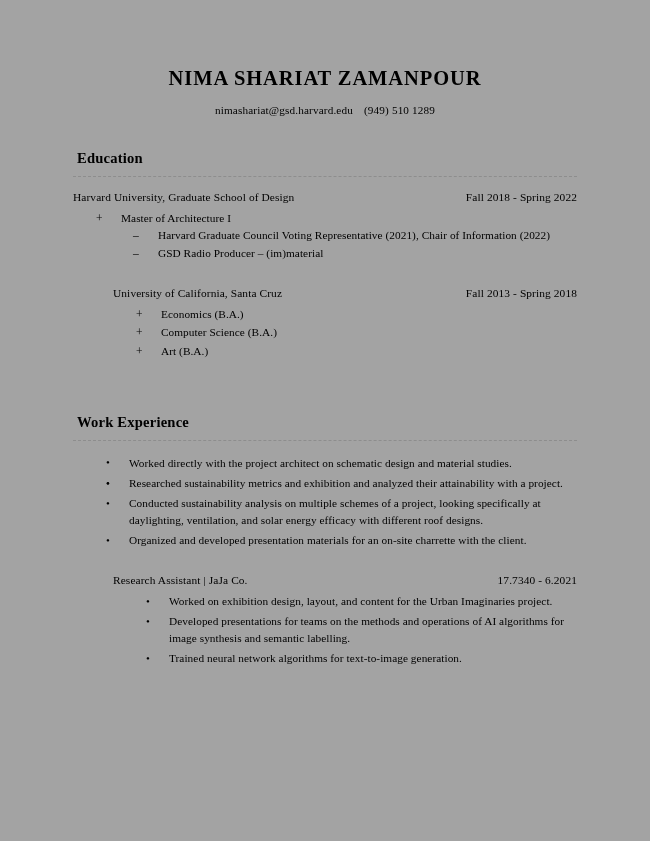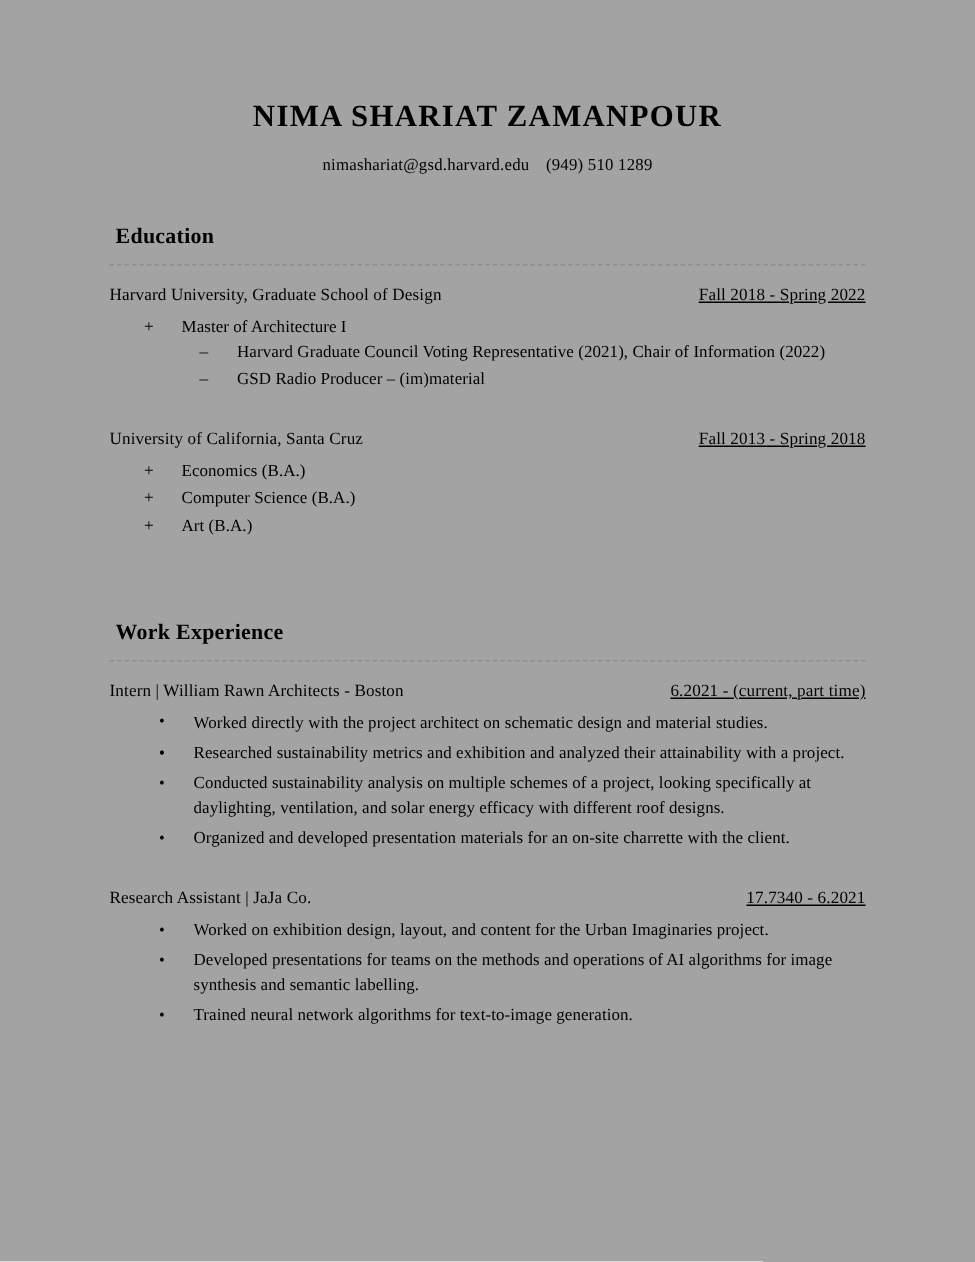--- a/index.html
+++ b/index.html
@@ -66,36 +66,36 @@
     border-top: 1.6px dashed #8a8a8a;
     opacity: 0.85;
   }
 
   
   .entry {
     margin-top: 14px;
   }
   .entry + .entry {
     margin-top: 25px;
+    margin-left: 40px;
   }
   .entry-head {
     display: flex;
     justify-content: space-between;
     align-items: baseline;
     font-size: 11.4px;
     letter-spacing: 0.1px;
   }
   .entry-org {
     white-space: nowrap;
     text-align: center;
   }
   .entry-date {
     white-space: nowrap;
     text-align: left;
-    text-decoration: underline;
   }
 
   
   .bullets {
     list-style: none;
     margin: 7px 0 0 0;
     padding: 0;
   }
   .bullets li {
     font-size: 11.3px;
@@ -187,24 +187,20 @@
             <li><span class="marker">+</span><span class="text">Economics (B.A.)</span></li>
             <li><span class="marker">+</span><span class="text">Computer Science (B.A.)</span></li>
             <li><span class="marker">+</span><span class="text">Art (B.A.)</span></li>
           </ul>
         </div>
       </div>
       <div class="section work">
         <h2 class="section-title">Work Experience</h2>
         <hr class="section-rule">
         <div class="entry">
-          <div class="entry-head">
-            <span class="entry-org">Intern | William Rawn Architects - Boston</span>
-            <span class="entry-date">6.2021 - (current, part time)</span>
-          </div>
           <ul class="bullets lvl-dot">
             <li>
               <span class="marker">•</span>
               <span class="text">Worked directly with the project architect on schematic design and material studies.</span>
             </li>
             <li>
               <span class="marker">•</span>
             </li>
             <li>
               <span class="marker">•</span>

